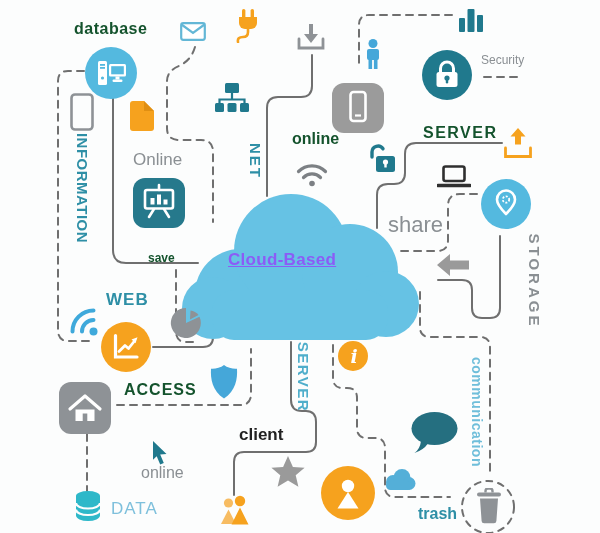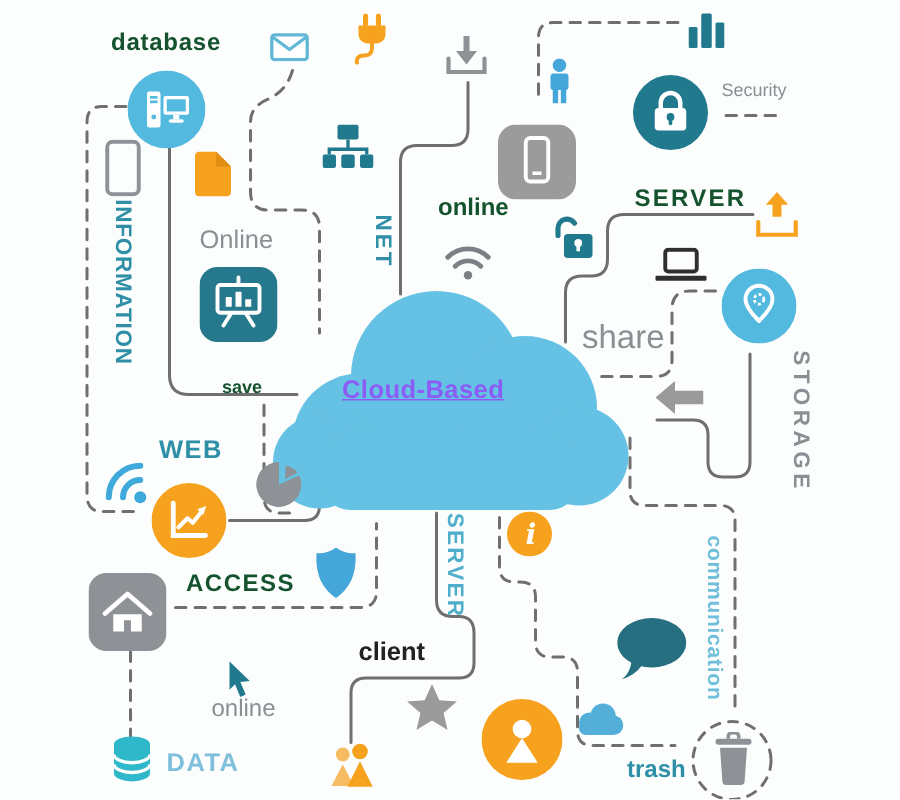--- a/index.html
+++ b/index.html
@@ -267,21 +267,21 @@
   <div class="lbl graytxt" style="left:481px;top:54px;font-size:12px">Security</div>
   <div class="lbl orange" style="left:292px;top:131px;font-size:16px">online</div>
   <div class="lbl orange" style="left:423px;top:125px;font-size:16px;letter-spacing:1.5px">SERVER</div>
   <div class="lbl graytxt" style="left:133px;top:151px;font-size:17px">Online</div>
   <div class="lbl orange" style="left:148px;top:252px;font-size:12px">save</div>
   <div class="lbl graytxt" style="left:388px;top:214px;font-size:22px">share</div>
   <div class="lbl tealtxt" style="left:106px;top:291px;font-size:17px;letter-spacing:1px">WEB</div>
   <div class="lbl orange" style="left:124px;top:382px;font-size:16px;letter-spacing:1px">ACCESS</div>
   <div class="lbl" style="left:239px;top:426px;font-size:17px;font-weight:700;color:#222">client</div>
   <div class="lbl graytxt" style="left:141px;top:465px;font-size:16px">online</div>
-  <div class="lbl" style="left:111px;top:500px;font-size:17px;font-weight:700;color:#7EC0DC;letter-spacing:1px">DATA</div>
+  <div class="lbl" style="left:111px;top:500px;font-size:17px;font-weight:400;color:#7EC0DC;letter-spacing:1px">DATA</div>
   <div class="lbl tealtxt" style="left:418px;top:506px;font-size:16px">trash</div>
 
   <div class="vlbl tealtxt" style="left:82px;top:188px;font-size:15px;letter-spacing:.5px">INFORMATION</div>
   <div class="vlbl tealtxt" style="left:255px;top:161px;font-size:15px;letter-spacing:2px">NET</div>
   <div class="vlbl graytxt" style="left:534px;top:281px;font-size:15px;font-weight:700;letter-spacing:3px">STORAGE</div>
   <div class="vlbl" style="left:303px;top:377px;font-size:15px;font-weight:700;color:#4FAECB;letter-spacing:1.5px">SERVER</div>
   <div class="vlbl" style="left:477px;top:412px;font-size:14px;font-weight:700;color:#6FBEDA;letter-spacing:.5px">communication</div>
 
 </div>
 

